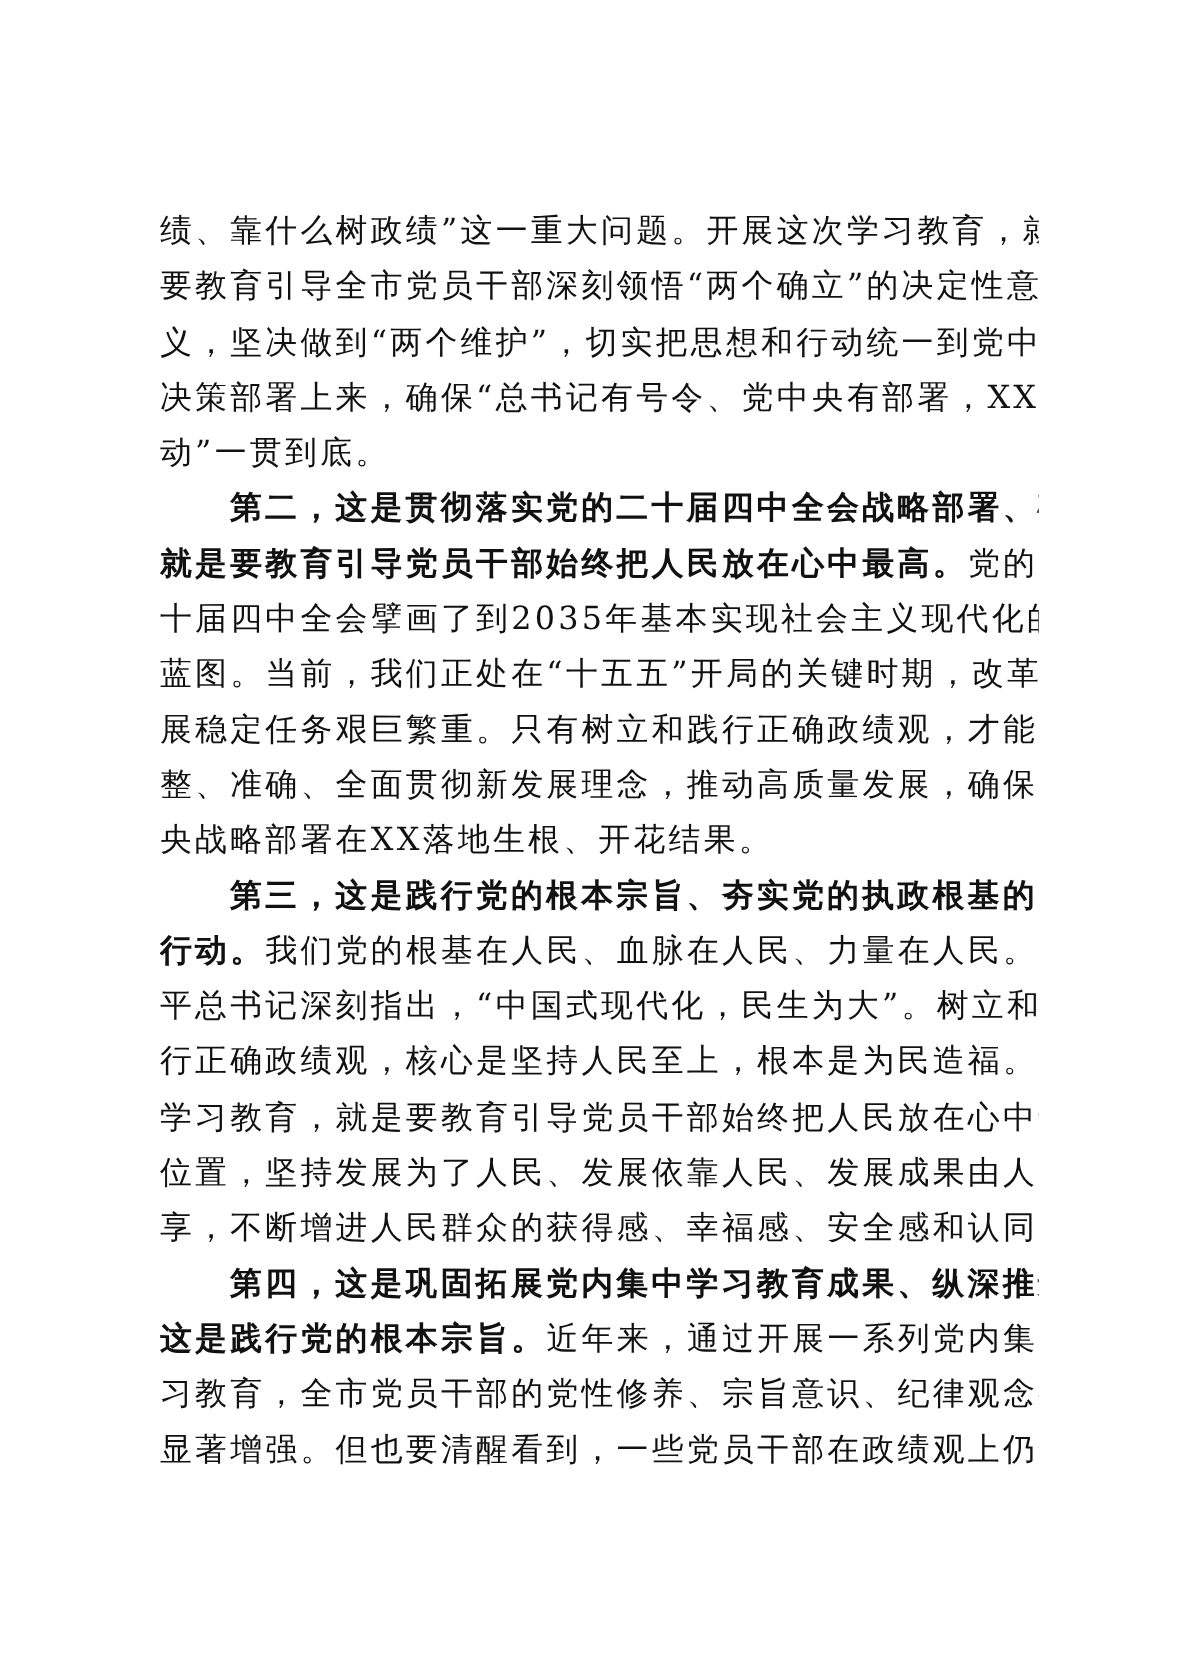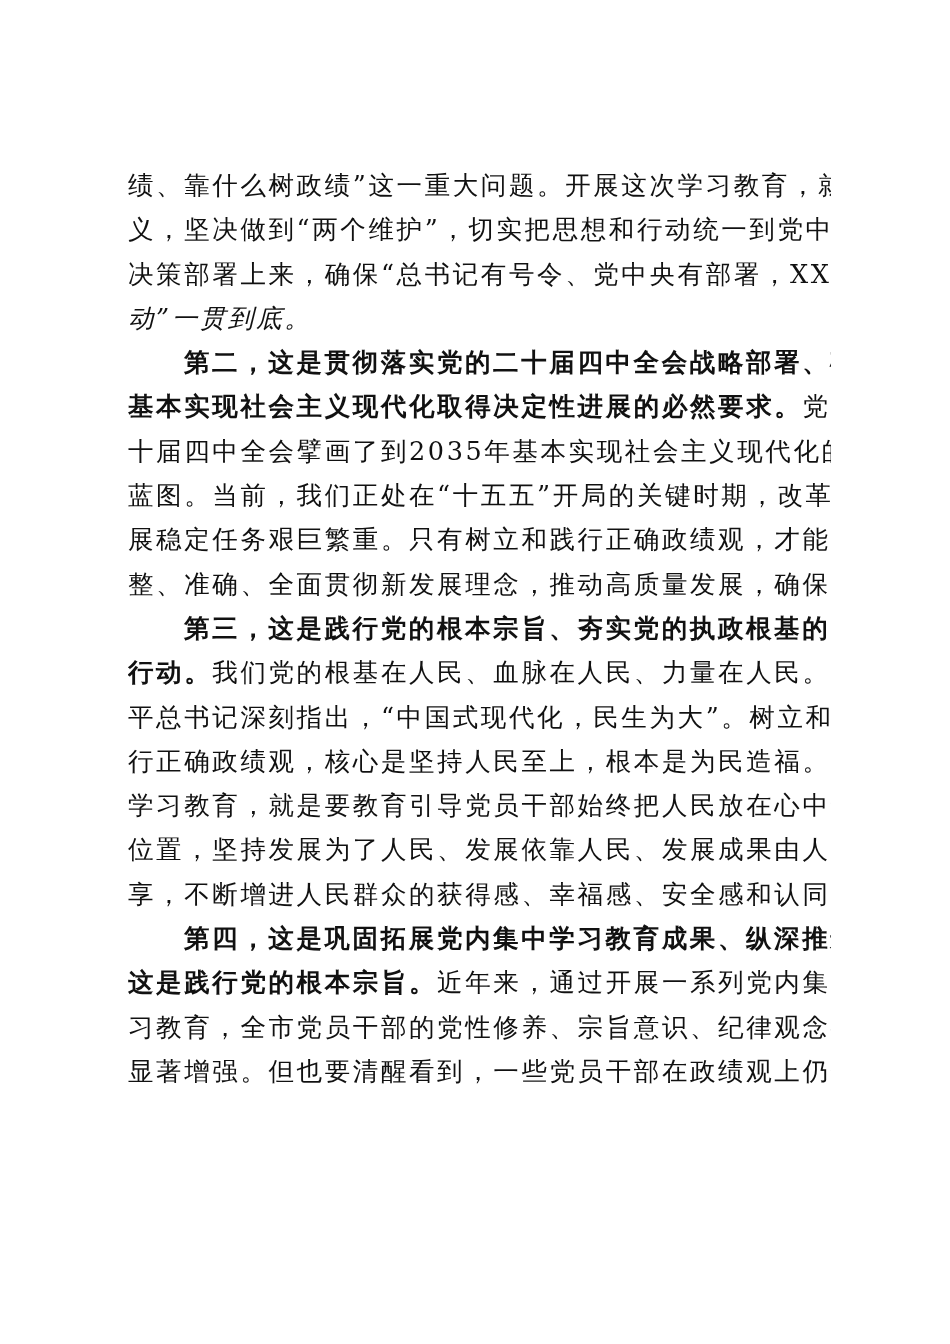--- a/index.html
+++ b/index.html
@@ -26,48 +26,49 @@
       line-height: 44.3px;
       font-size: 25.5px;
       white-space: nowrap;
       letter-spacing: 2.6px;
       text-align: justify;
       text-align-last: justify;
       overflow: hidden;
     }
     .line.last {
       text-align-last: left;
-      font-style: italic;
     }
     .indent {
       padding-left: 56px;
     }
     b, .bold {
       font-weight: bold;
     }
   </style>
 </head>
 <body>
 
 <div class="page">
 
   <div>
     <div class="line"><span class="bold"></span><span>绩、靠什么树政绩”这一重大问题。开展这次学习教育，就是</span></div>
+    <div class="line"><span class="bold"></span><span>要教育引导全市党员干部深刻领悟“两个确立”的决定性意</span></div>
     <div class="line"><span class="bold"></span><span>义，坚决做到“两个维护”，切实把思想和行动统一到党中央</span></div>
     <div class="line"><span class="bold"></span><span>决策部署上来，确保“总书记有号令、党中央有部署，XX见行</span></div>
     <div class="line last"><span class="bold"></span><span>动”一贯到底。</span></div>
   </div>
 
   <div>
     <div class="line indent"><span class="bold">第二，这是贯彻落实党的二十届四中全会战略部署、确保</span><span></span></div>
-    <div class="line"><span class="bold">基本实现社会主义现代化取得决定性进展的必然要求。</span><span>党的二</span></div>
+    <div class="line"><span class="bold">就是要教育引导党员干部始终把人民放在心中最高。</span><span>党的二</span></div>
     <div class="line"><span class="bold"></span><span>十届四中全会擘画了到2035年基本实现社会主义现代化的宏伟</span></div>
     <div class="line"><span class="bold"></span><span>蓝图。当前，我们正处在“十五五”开局的关键时期，改革发</span></div>
     <div class="line"><span class="bold"></span><span>展稳定任务艰巨繁重。只有树立和践行正确政绩观，才能完</span></div>
     <div class="line"><span class="bold"></span><span>整、准确、全面贯彻新发展理念，推动高质量发展，确保党中</span></div>
+    <div class="line last"><span class="bold"></span><span>央战略部署在XX落地生根、开花结果。</span></div>
   </div>
 
   <div>
     <div class="line indent"><span class="bold">第三，这是践行党的根本宗旨、夯实党的执政根基的实际</span><span></span></div>
     <div class="line"><span class="bold">行动。</span><span>我们党的根基在人民、血脉在人民、力量在人民。习近</span></div>
     <div class="line"><span class="bold"></span><span>平总书记深刻指出，“中国式现代化，民生为大”。树立和践</span></div>
     <div class="line"><span class="bold"></span><span>行正确政绩观，核心是坚持人民至上，根本是为民造福。开展</span></div>
     <div class="line"><span class="bold"></span><span>学习教育，就是要教育引导党员干部始终把人民放在心中最高</span></div>
     <div class="line"><span class="bold"></span><span>位置，坚持发展为了人民、发展依靠人民、发展成果由人民共</span></div>
     <div class="line"><span class="bold"></span><span>享，不断增进人民群众的获得感、幸福感、安全感和认同感。</span></div>

